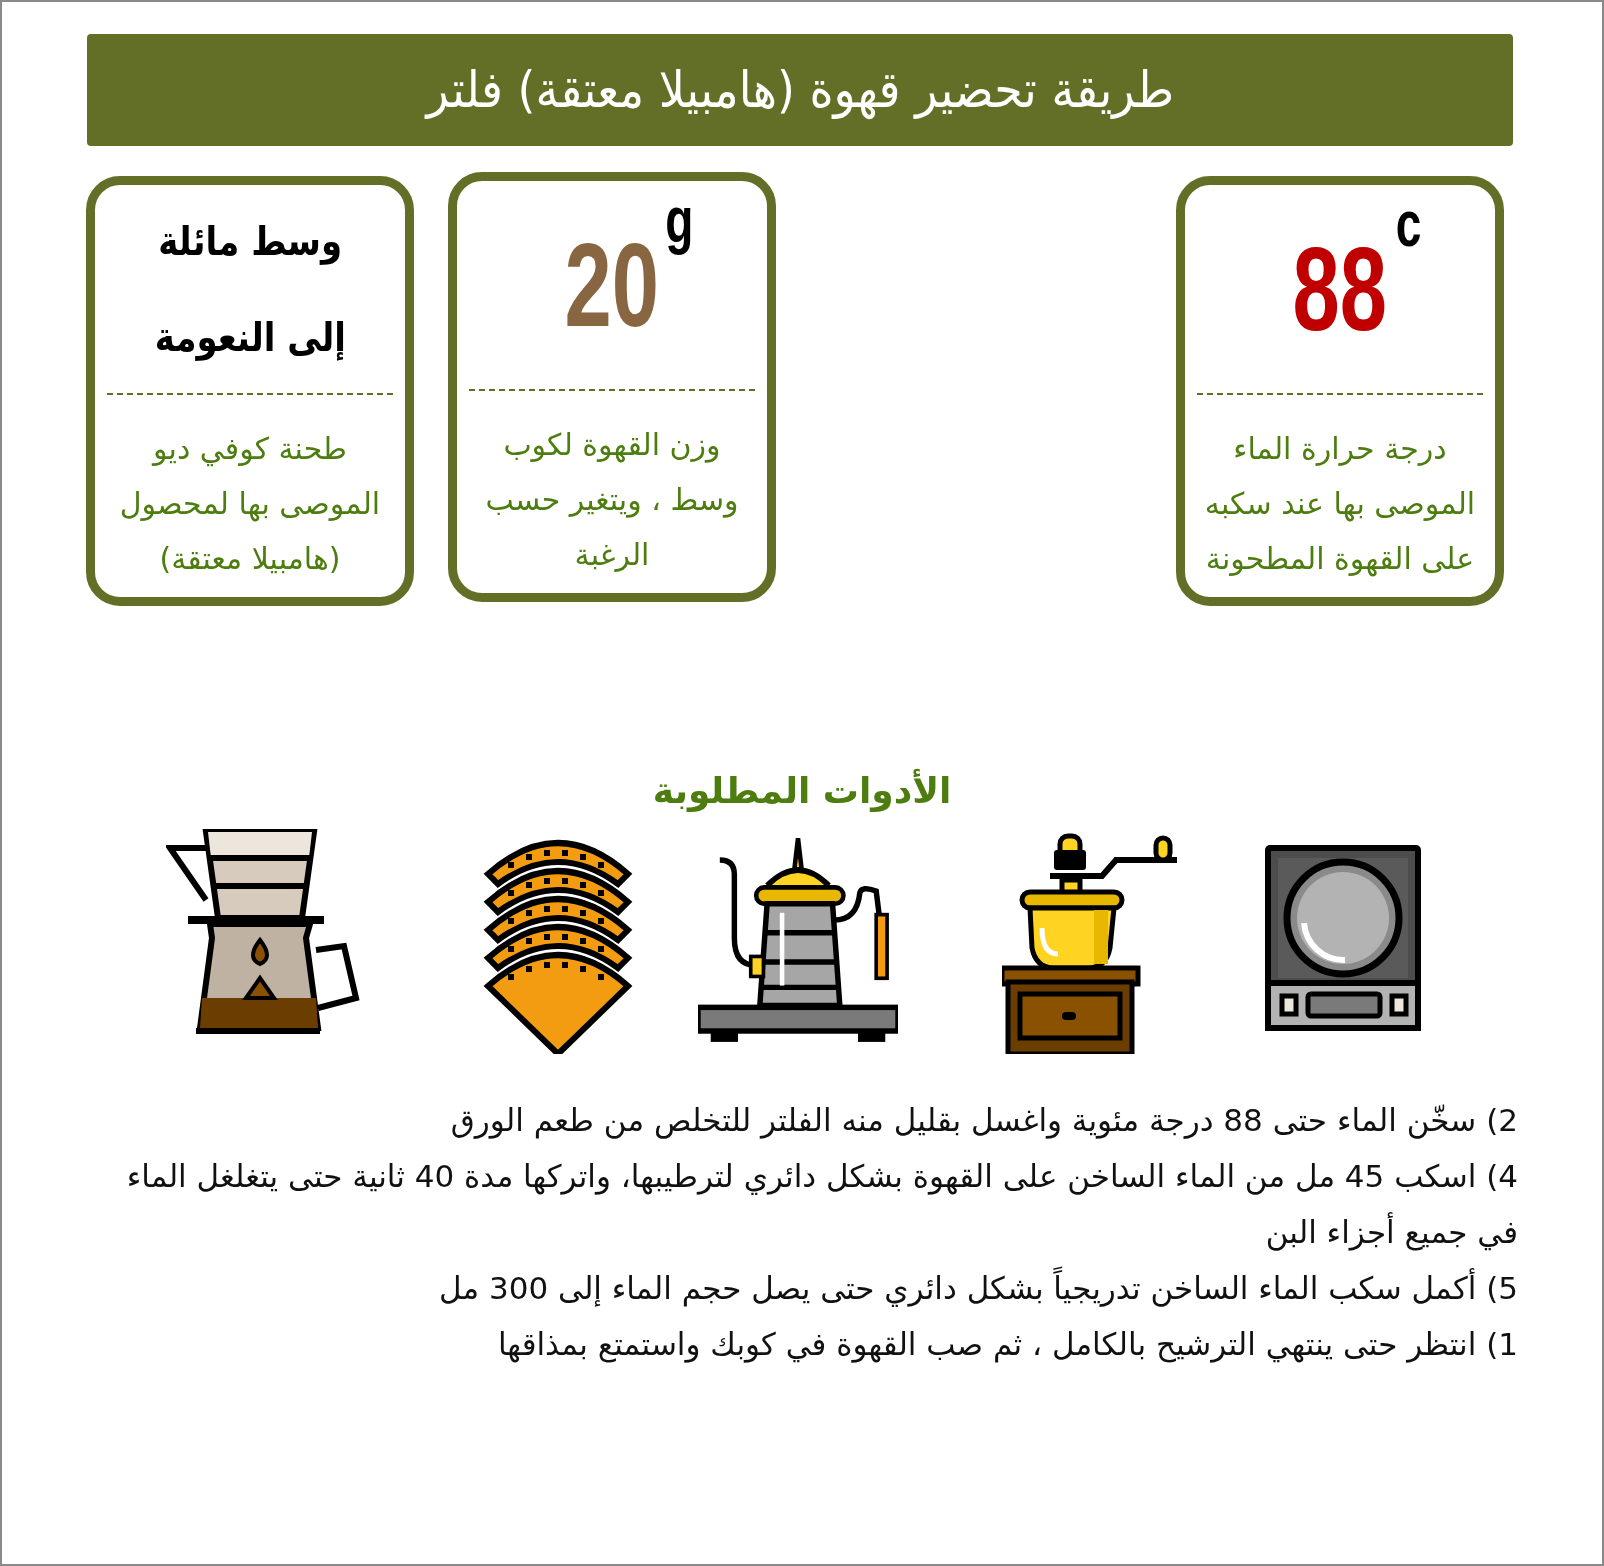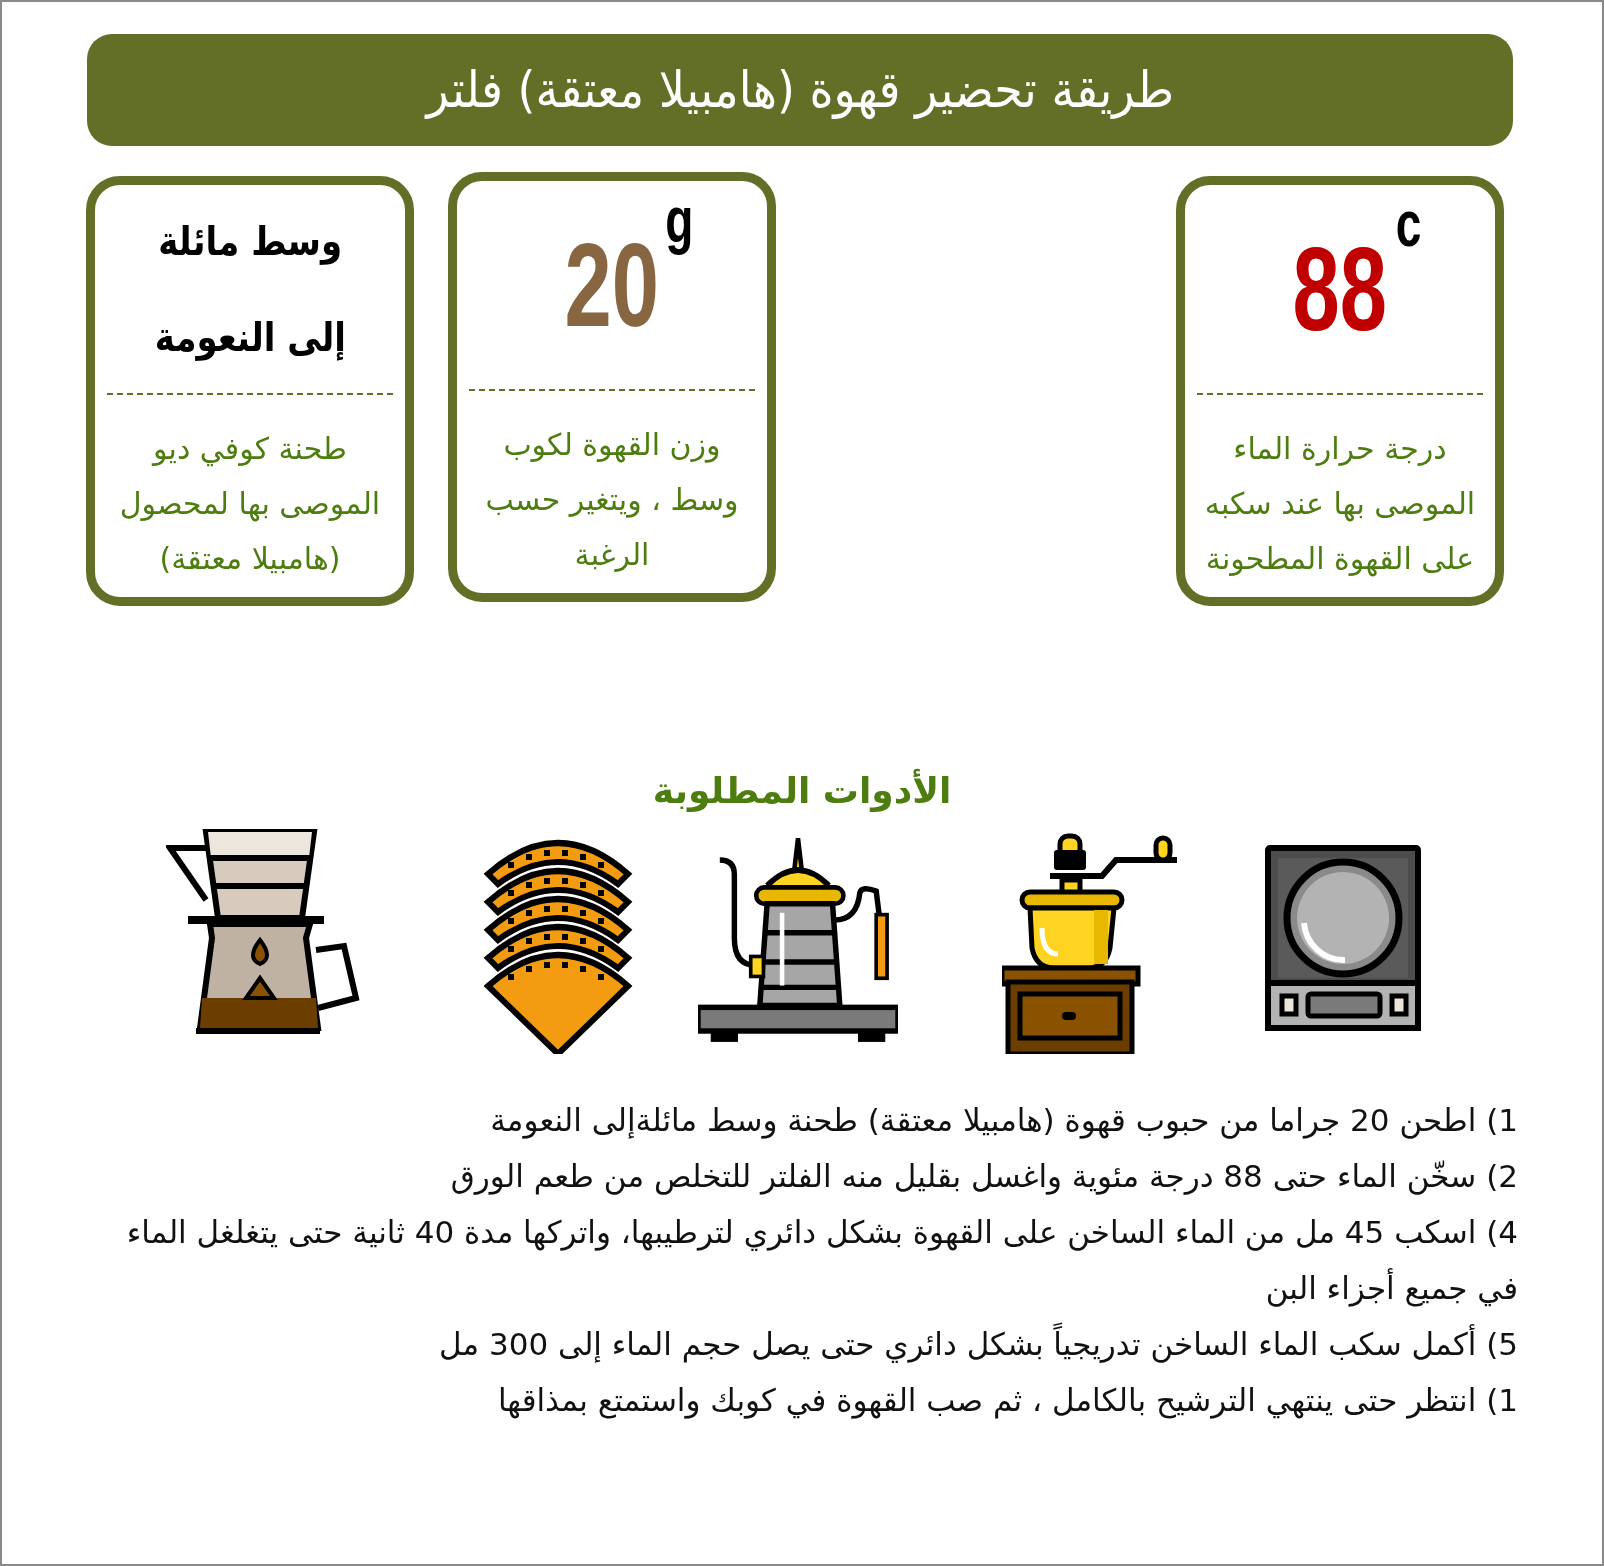--- a/index.html
+++ b/index.html
@@ -9,21 +9,21 @@
     width: 1600px; height: 1562px;
     border: 2px solid #8a8a8a;
     background: #ffffff;
     font-family: "DejaVu Sans", sans-serif;
     direction: rtl;
   }
   .title-bar {
     position: absolute; left: 85px; top: 32px;
     width: 1426px; height: 112px;
     background: #636f27;
-    border-radius: 25px;
+    border-radius: 4px;
     display: flex; align-items: center; justify-content: center;
   }
   .title-bar h1 {
     margin: 0; color: #ffffff;
     font-family: "DejaVu Sans", sans-serif;
     font-weight: normal; font-size: 50px; letter-spacing: 0;
     transform: scaleX(0.92);
   }
   .card {
     position: absolute; top: 174px;
@@ -233,20 +233,19 @@
       <path d="M44 96 L144 96 L140 110 L152 200 L34 200 L46 110 Z" fill="#bfb2a2" stroke="#000" stroke-width="6"></path>
       <path d="M36 170 L150 170 L152 200 L34 200 Z" fill="#6b3e00"></path>
       <path d="M94 112 Q80 130 94 136 Q108 130 94 112 Z" fill="#8a5200" stroke="#000" stroke-width="4"></path>
       <path d="M80 170 L94 150 L108 170 Z" fill="#8a5200" stroke="#000" stroke-width="4"></path>
       <path d="M150 122 L178 118 L190 170 L152 180" fill="none" stroke="#000" stroke-width="6"></path>
       <rect x="30" y="200" width="124" height="6" fill="#000"></rect>
     </svg>
   </div>
 
   <div class="steps">
-    <div class="step">1) اطحن 20 جراما من حبوب قهوة (هامبيلا معتقة) طحنة وسط مائلةإلى النعومة</div>
     <div class="step">2) سخّن الماء حتى 88 درجة مئوية واغسل بقليل منه الفلتر للتخلص من طعم الورق</div>
     <div class="step">4) اسكب 45 مل من الماء الساخن على القهوة بشكل دائري لترطيبها، واتركها مدة 40 ثانية حتى يتغلغل الماء في جميع أجزاء البن</div>
     <div class="step">5) أكمل سكب الماء الساخن تدريجياً بشكل دائري حتى يصل حجم الماء إلى 300 مل</div>
     <div class="step">1) انتظر حتى ينتهي الترشيح بالكامل ، ثم صب القهوة في كوبك واستمتع بمذاقها</div>
   </div>
 
 </div>
 
 </body></html>

